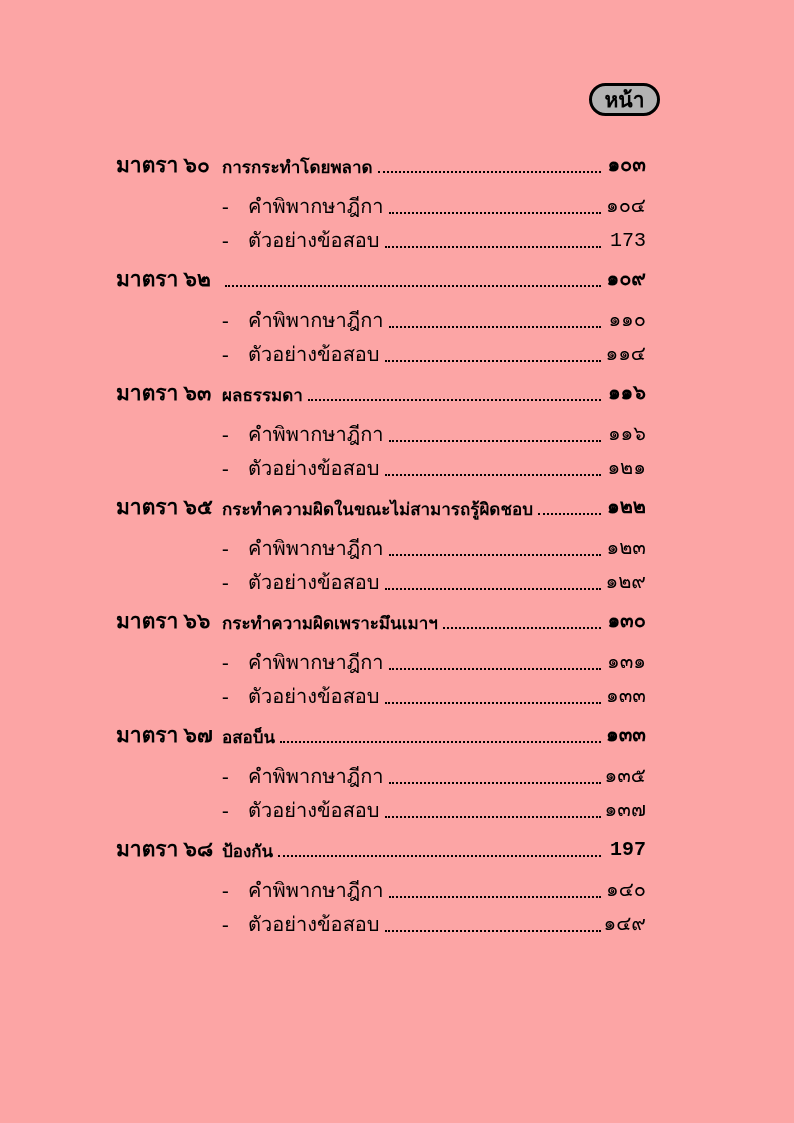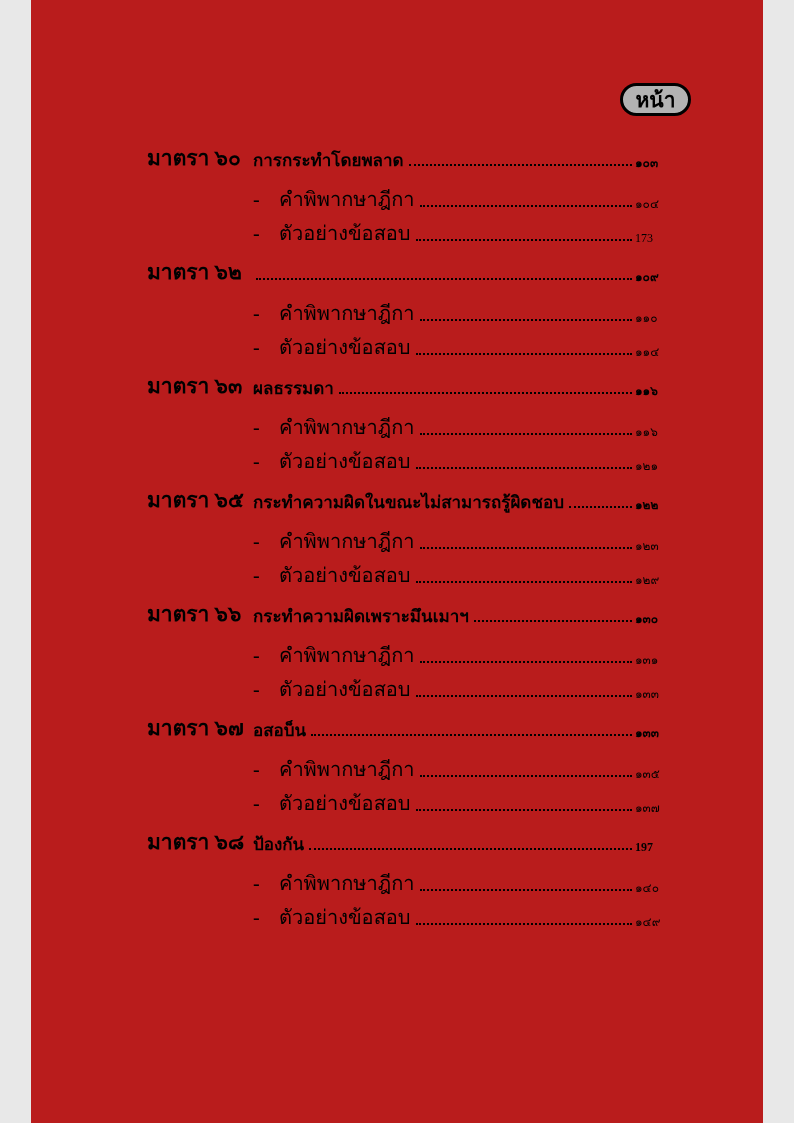--- a/index.html
+++ b/index.html
@@ -1,21 +1,21 @@
 <!DOCTYPE html>
 <html lang="th"><head>
 <meta charset="utf-8">
 <style>
   html, body { margin: 0; padding: 0; background: #e8e8e8; }
   .page {
     position: relative;
-    width: 732px;
+    width: 794px;
     height: 1123px;
     margin: 0 auto;
-    background: #b91c1c;
+    background: #fca5a5;
     font-family: "Liberation Serif", "DejaVu Serif", serif;
     color: #000000;
     overflow: hidden;
   }
   .page-badge {
     position: absolute;
     left: 589px;
     top: 83px;
     width: 71px;
     height: 33px;
@@ -27,21 +27,21 @@
     align-items: center;
     justify-content: center;
     font-size: 21px;
     font-weight: bold;
     line-height: 1;
     padding-top: 2px;
   }
   .toc {
     position: absolute;
     left: 116px;
-    top: 141px;
+    top: 148px;
     width: 530px;
   }
   .toc-block { margin-bottom: 9px; }
   .row {
     display: flex;
     align-items: flex-end;
     height: 30px;
   }
   .row.main { margin-bottom: 11px; }
   .row.sub  { margin-bottom: 4px; }
@@ -75,24 +75,25 @@
   }
   .leader {
     flex: 1 1 auto;
     border-bottom: 2px dotted #000000;
     margin: 0 3px 5px 3px;
     min-width: 10px;
   }
   .pagenum {
     flex: 0 0 auto;
     min-width: 42px;
-    text-align: left;
-    font-size: 12px;
-    line-height: 1.25;
-    white-space: nowrap;
+    text-align: right;
+    font-size: 20px;
+    line-height: 1.25;
+    white-space: nowrap;
+    font-family: Liberation Mono, monospace;
   }
   .row.main .pagenum { font-weight: bold; }
 </style>
 </head>
 <body>
 
 <div class="page">
 
   <div class="page-badge">
     <span>หน้า</span>

